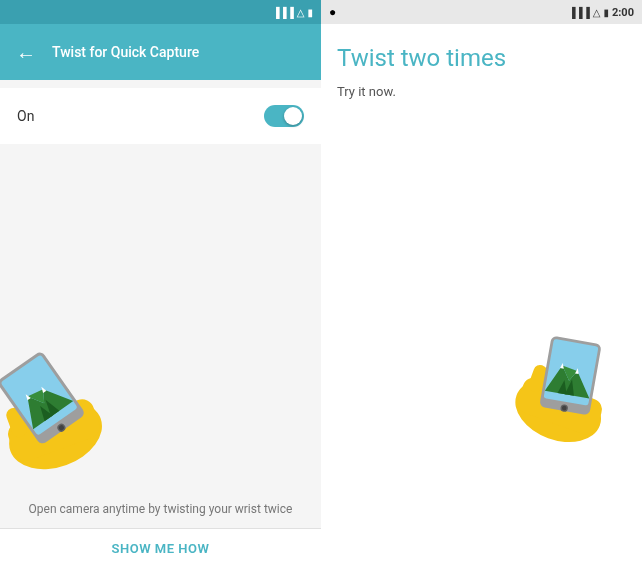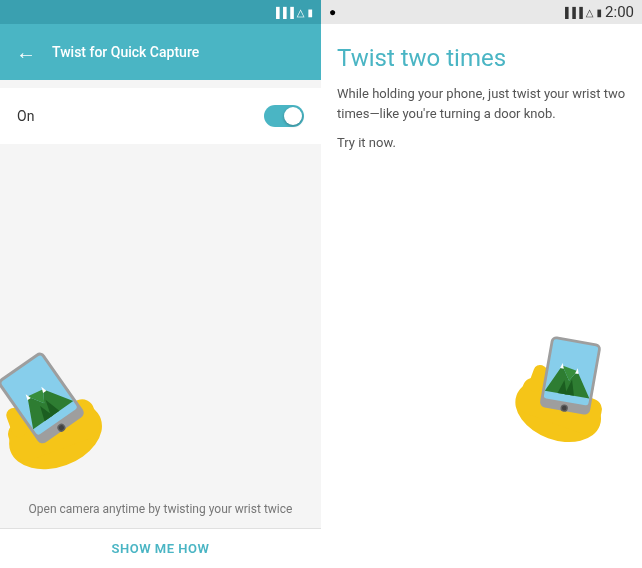--- a/index.html
+++ b/index.html
@@ -162,23 +162,23 @@
 
     .status-right-icons {
       display: flex;
       align-items: center;
       gap: 3px;
       font-size: 10px;
       color: #333;
     }
 
     .status-time {
-      font-size: 15px;
+      font-size: 11px;
       color: #333;
-      font-weight: 400;
+      font-weight: 700;
     }
 
     .right-content {
       padding: 20px 16px;
       flex: 1;
     }
 
     .right-title {
       font-size: 24px;
       color: #4ab5c4;
@@ -286,21 +286,20 @@
     <div class="status-right-icons">
       <span>▐▐▐</span>
       <span>△</span>
       <span>▮</span>
       <span class="status-time">2:00</span>
     </div>
   </div>
 
   <div class="right-content">
     <div class="right-title">Twist two times</div>
-    <div class="right-desc">While holding your phone, just twist your wrist two times—like you're turning a door knob.</div>
     <div class="try-now">Try it now.</div>
   </div>
 
   <div class="right-illustration">
 
     <svg width="130" height="120" viewBox="0 0 140 130" style="position:absolute; top:10px; right:5px; transform:rotate(20deg);">
 
       <ellipse cx="65" cy="95" rx="48" ry="32" fill="#F5C518"></ellipse>
       <rect x="20" y="70" width="90" height="40" rx="12" fill="#F5C518"></rect>
 

